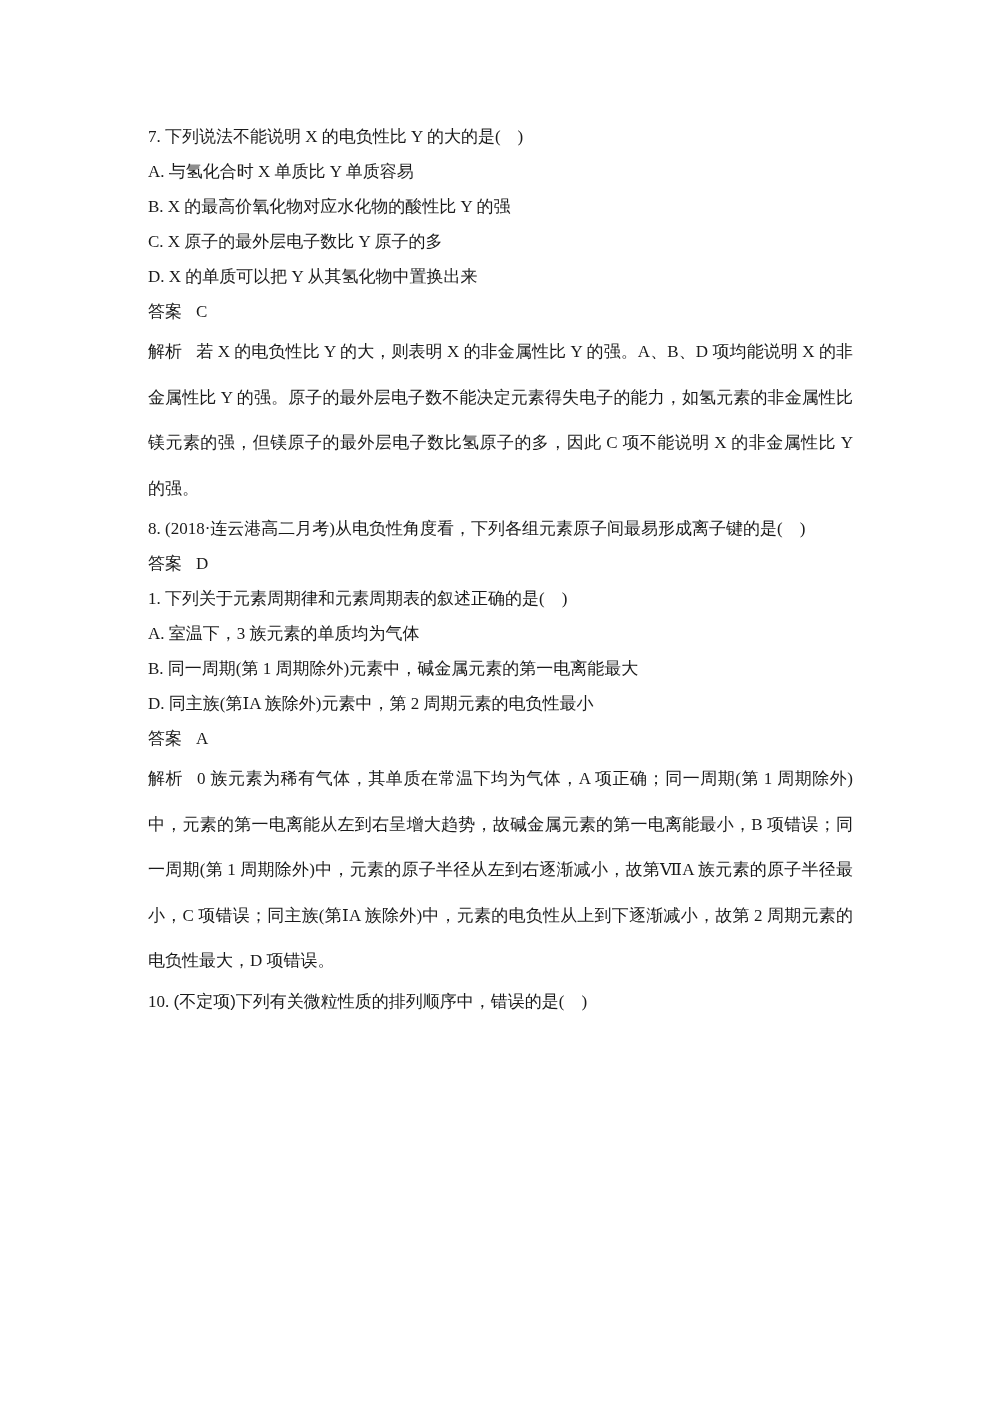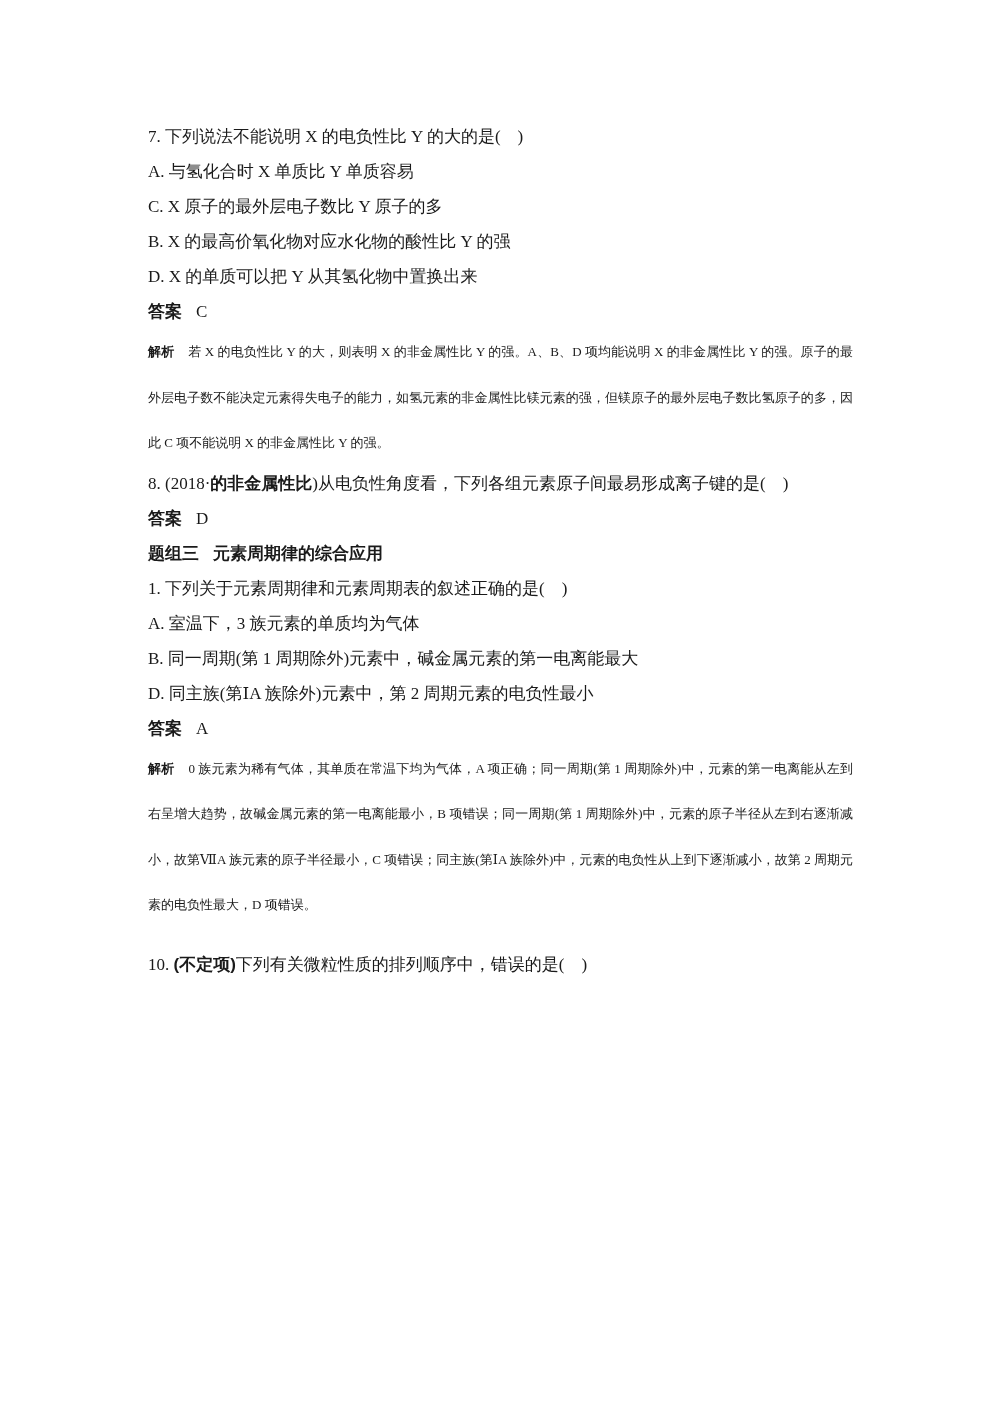--- a/index.html
+++ b/index.html
@@ -18,48 +18,47 @@
   }
   .doc-body { width: 705px; }
   
   .line {
     font-size: 17px;
     line-height: 35px;
     white-space: pre-wrap;
   }
   
   .para {
-    font-size: 13px;
+    font-size: 17px;
     line-height: 45.5px;
     text-align: justify;
     text-justify: inter-character;
   }
   
   .hei {
     font-family: "Liberation Sans", "DejaVu Sans", sans-serif;
-    font-weight: 700;
+    font-weight: 400;
   }
   .label { margin-right: 14px; }
-  .gap-top { margin-top: 19px; }
+  .gap-top { }
 </style>
 </head>
 <body style="background: rgb(255, 255, 255); color: rgb(26, 26, 26);">
 
 <div class="page">
   <div class="doc-body">
       <div class="line"><span class="">7. 下列说法不能说明 X 的电负性比 Y 的大的是(    )</span></div>
       <div class="line"><span class="">A. 与氢化合时 X 单质比 Y 单质容易</span></div>
+      <div class="line"><span class="">B. X 的最高价氧化物对应水化物的酸性比 Y 的强</span></div>
       <div class="line"><span class="">C. X 原子的最外层电子数比 Y 原子的多</span></div>
-      <div class="line"><span class="">B. X 的最高价氧化物对应水化物的酸性比 Y 的强</span></div>
       <div class="line"><span class="">D. X 的单质可以把 Y 从其氢化物中置换出来</span></div>
       <div class="line"><span class="hei label">答案</span><span class="">C</span></div>
       <div class="para"><span class="hei label">解析</span><span class="">若 X 的电负性比 Y 的大，则表明 X 的非金属性比 Y 的强。A、B、D 项均能说明 X 的非金属性比 Y 的强。原子的最外层电子数不能决定元素得失电子的能力，如氢元素的非金属性比镁元素的强，但镁原子的最外层电子数比氢原子的多，因此 C 项不能说明 X 的非金属性比 Y 的强。</span></div>
-      <div class="line"><span class="">8. (2018·</span><span class="hei">的非金属性比</span><span class="">)从电负性角度看，下列各组元素原子间最易形成离子键的是(    )</span></div>
+      <div class="line"><span class="">8. (2018·</span><span class="hei">连云港高二月考</span><span class="">)从电负性角度看，下列各组元素原子间最易形成离子键的是(    )</span></div>
       <div class="line"><span class="hei label">答案</span><span class="">D</span></div>
-      <div class="line"><span class="hei label">题组三</span><span class="hei">元素周期律的综合应用</span></div>
       <div class="line"><span class="">1. 下列关于元素周期律和元素周期表的叙述正确的是(    )</span></div>
       <div class="line"><span class="">A. 室温下，3 族元素的单质均为气体</span></div>
       <div class="line"><span class="">B. 同一周期(第 1 周期除外)元素中，碱金属元素的第一电离能最大</span></div>
       <div class="line"><span class="">D. 同主族(第ⅠA 族除外)元素中，第 2 周期元素的电负性最小</span></div>
       <div class="line"><span class="hei label">答案</span><span class="">A</span></div>
       <div class="para"><span class="hei label">解析</span><span class="">0 族元素为稀有气体，其单质在常温下均为气体，A 项正确；同一周期(第 1 周期除外)中，元素的第一电离能从左到右呈增大趋势，故碱金属元素的第一电离能最小，B 项错误；同一周期(第 1 周期除外)中，元素的原子半径从左到右逐渐减小，故第ⅦA 族元素的原子半径最小，C 项错误；同主族(第ⅠA 族除外)中，元素的电负性从上到下逐渐减小，故第 2 周期元素的电负性最大，D 项错误。</span></div>
       <div class="line gap-top"><span class="">10. </span><span class="hei">(不定项)</span><span class="">下列有关微粒性质的排列顺序中，错误的是(    )</span></div>
     </div>
 </div>
 

